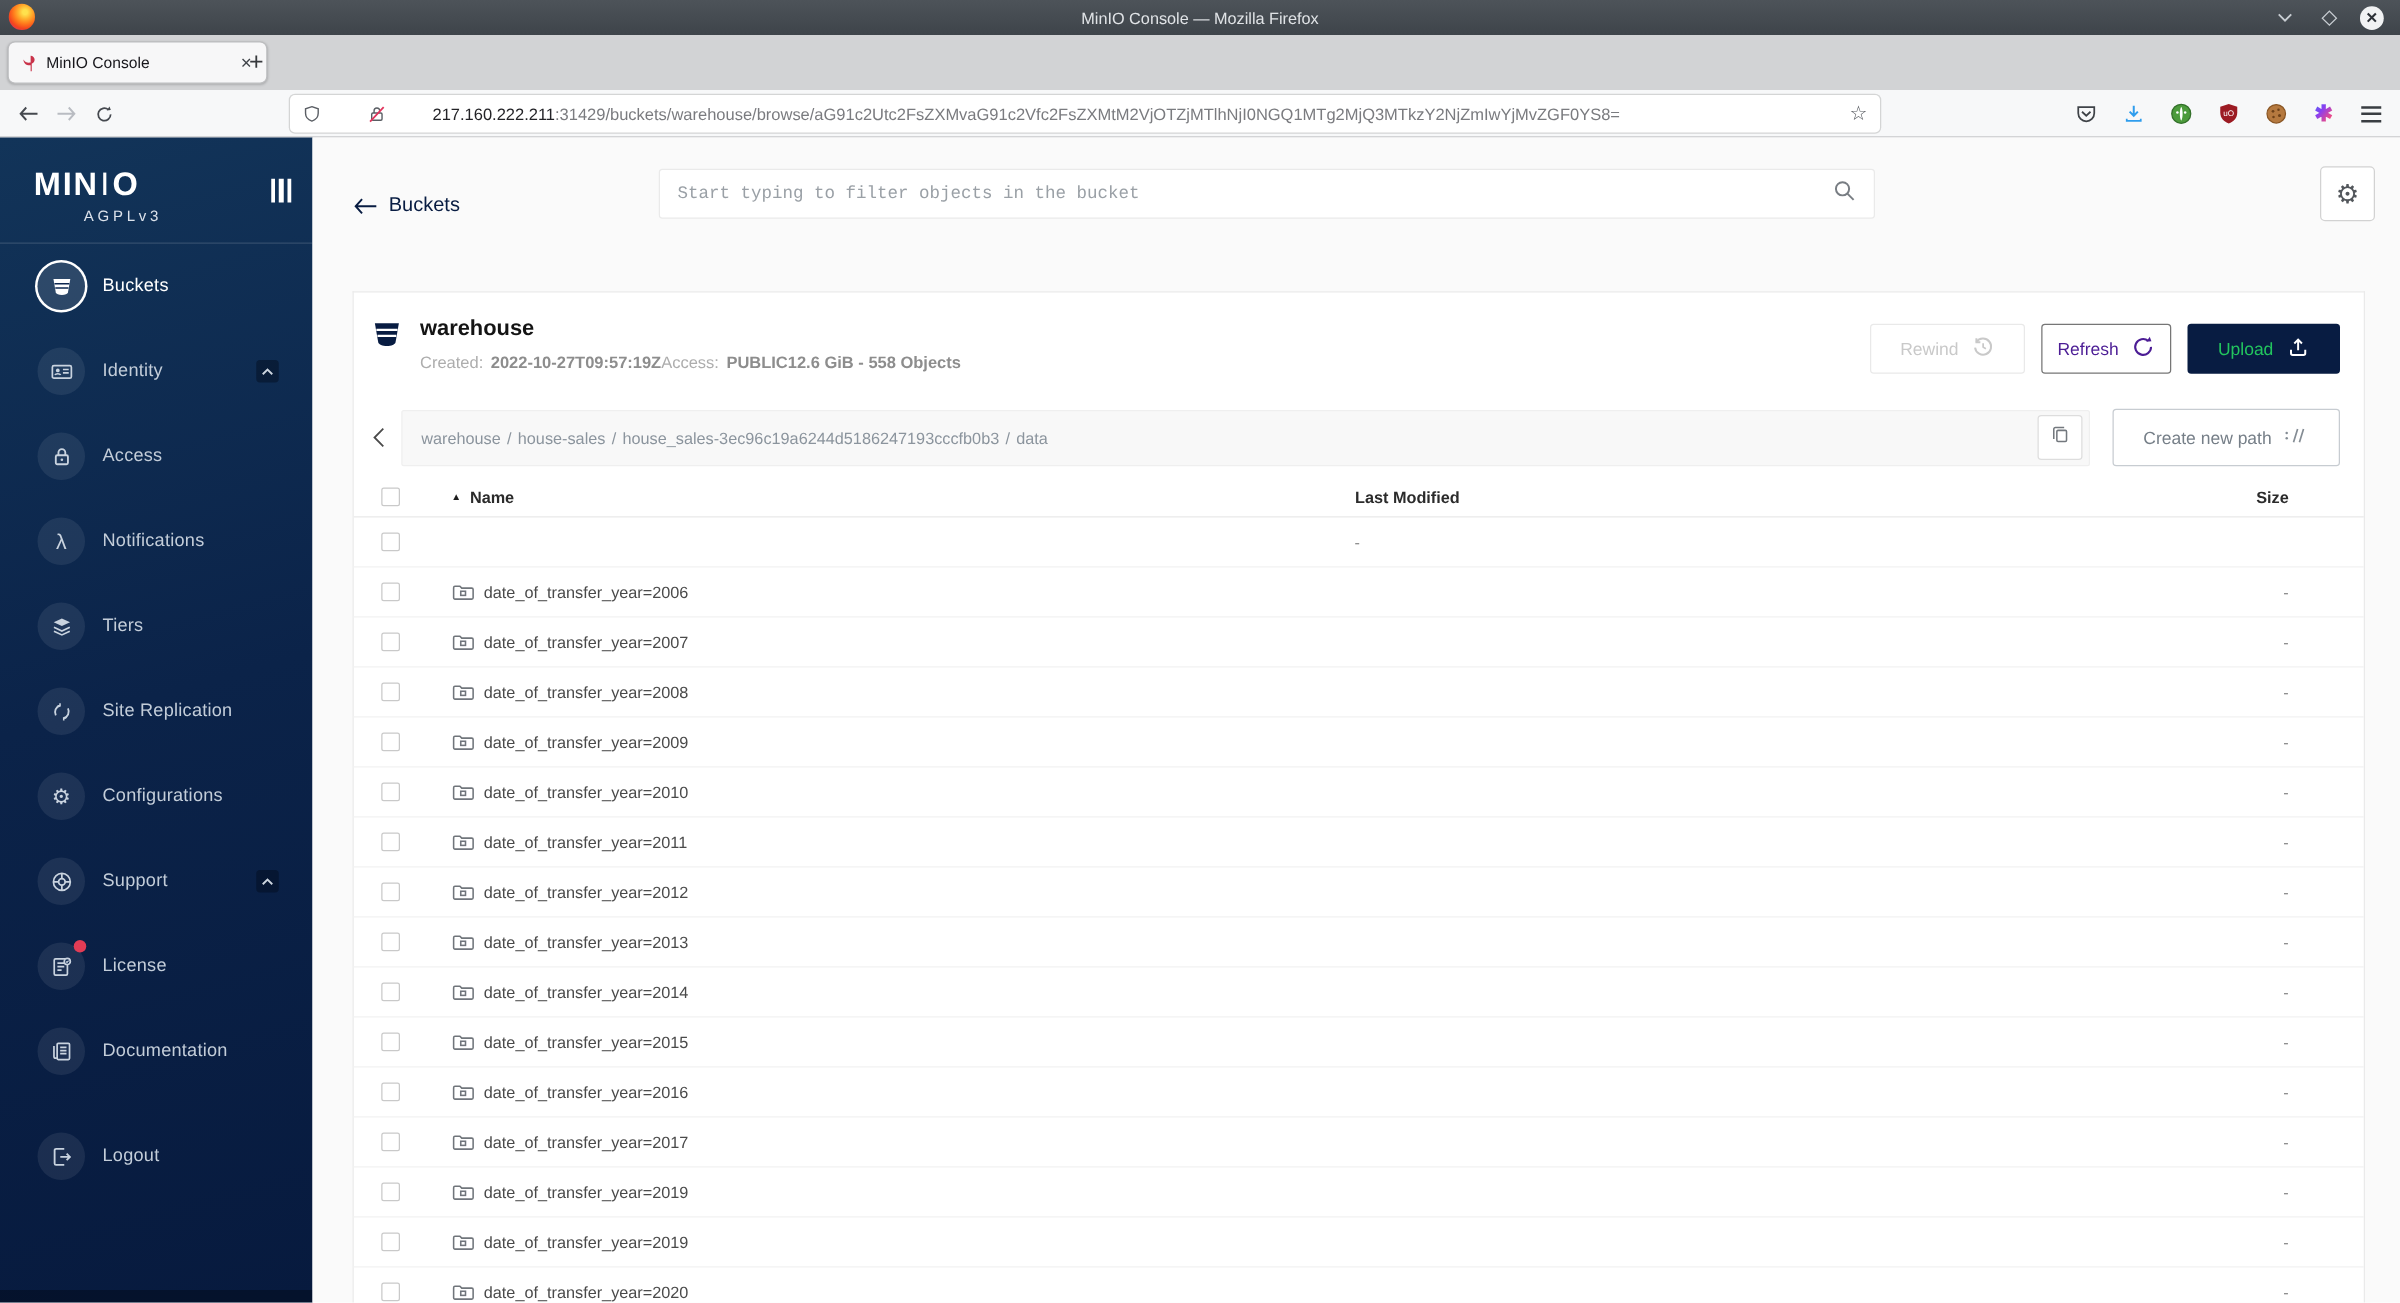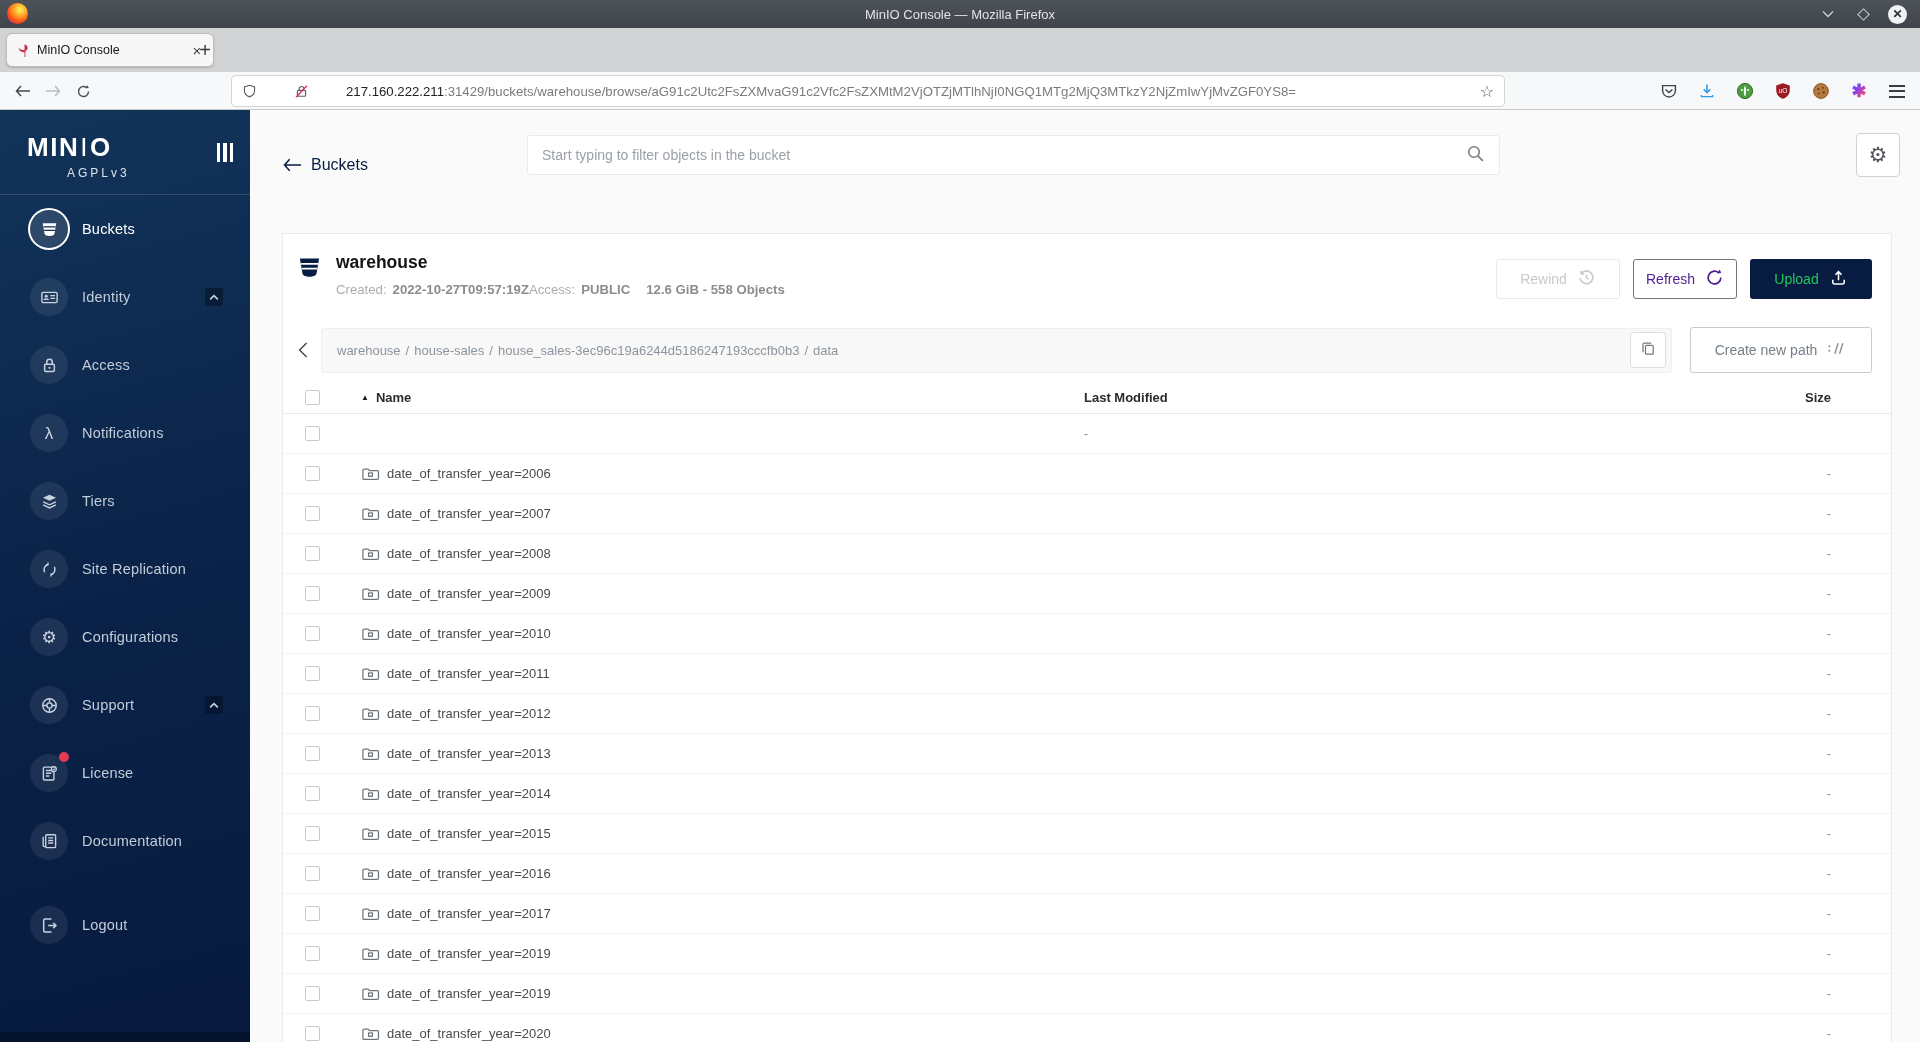--- a/index.html
+++ b/index.html
@@ -69,21 +69,21 @@
   .side-item.logout-item { margin-top:16px; }
   .glyph { color:inherit; line-height:1; }
   .sidebar-bottom { position:absolute; bottom:0; left:0; right:0; height:10px; background:rgba(2,8,22,.45); }
 
   .main { position:relative; flex:1; background:#fafafa; overflow:hidden; }
   .back-link { position:absolute; left:33px; top:46px; display:flex; align-items:center; gap:9px;
     color:#081c42; font-size:16px; cursor:pointer; }
   .search { position:absolute; left:277px; top:25px; width:973px; height:40px; background:#fff;
     border:1px solid #eaeaea; border-radius:3px; display:flex; align-items:center; padding:0 14px; }
   .search input { flex:1; border:0; outline:0; font-size:14px; color:#c2410c; background:transparent;
-    font-family:Liberation Sans, sans-serif; }
+    font-family:Liberation Mono, monospace; }
   .search input::placeholder { color:#9aa0a6; }
   .gear-btn { position:absolute; right:20px; top:23px; width:44px; height:44px; background:#fff;
     border:1px solid #d2d2d2; border-radius:4px; display:flex; align-items:center; justify-content:center;
     font-size:21px; color:#53575c; cursor:pointer; }
 
   .panel { position:absolute; left:32px; right:28px; top:123px; bottom:-2px; background:#fff;
     border:1px solid #eaeaea; border-bottom:0; }
   .bucket-row { display:flex; align-items:flex-start; height:89px; padding:18px 19px 0 13px; }
   .bucket-ic { margin-top:2px; }
   .bucket-info { margin-left:13px; }
@@ -393,21 +393,21 @@
           <svg width="27" height="27" viewBox="0 0 18 18">
               <path d="M2.6 3h12.8l-1.8 10.3c-.3 1-2.2 1.9-4.6 1.9s-4.3-.9-4.6-1.9Z" fill="#081c42"></path>
               <path d="M3.4 6.6h11.3M4 9.8h10" stroke="#fff" stroke-width="1.2" fill="none"></path>
             </svg>
         </span>
         <div class="bucket-info">
           <div class="bucket-name">warehouse</div>
           <div class="bucket-meta">
             <span><span>Created:</span><span class="meta-val">2022-10-27T09:57:19Z</span></span>
             <span><span>Access:</span><span class="meta-val">PUBLIC</span></span>
-            <span class="meta-val" style="margin-left:16px">12.6 GiB - 558 Objects</span>
+            <span class="meta-val" style="margin-left:0">12.6 GiB - 558 Objects</span>
           </div>
         </div>
         <div class="bucket-actions">
           <button class="btn btn-rewind" disabled="">
             <span>Rewind</span>
             <span><svg width="19" height="19" viewBox="0 0 18 18" fill="none" stroke="currentColor" stroke-width="1.5">
                   <path d="M3.9 5.4A6.1 6.1 0 1 1 2.9 9.6"></path>
                   <path d="M3.9 2.5v3h3"></path>
                   <path d="M9 6.3V9.2l2.1 1.3" stroke-width="1.3"></path>
                 </svg></span>

